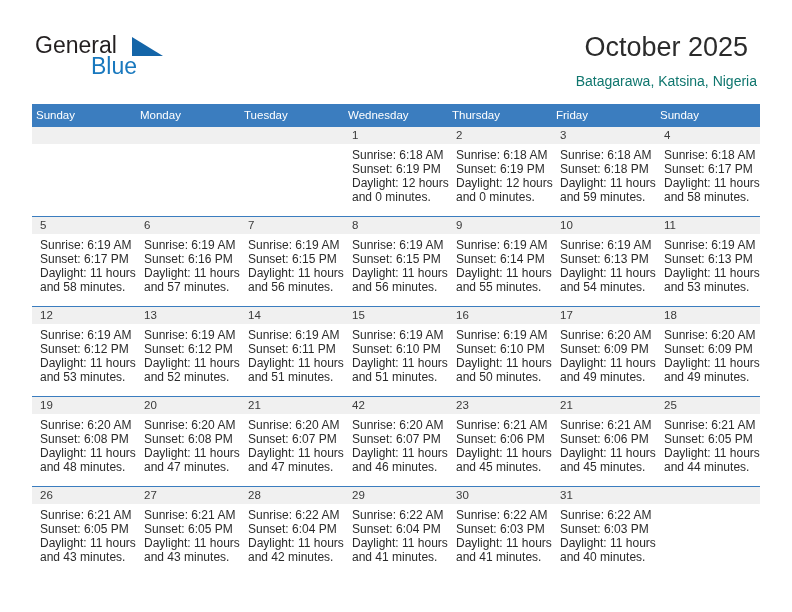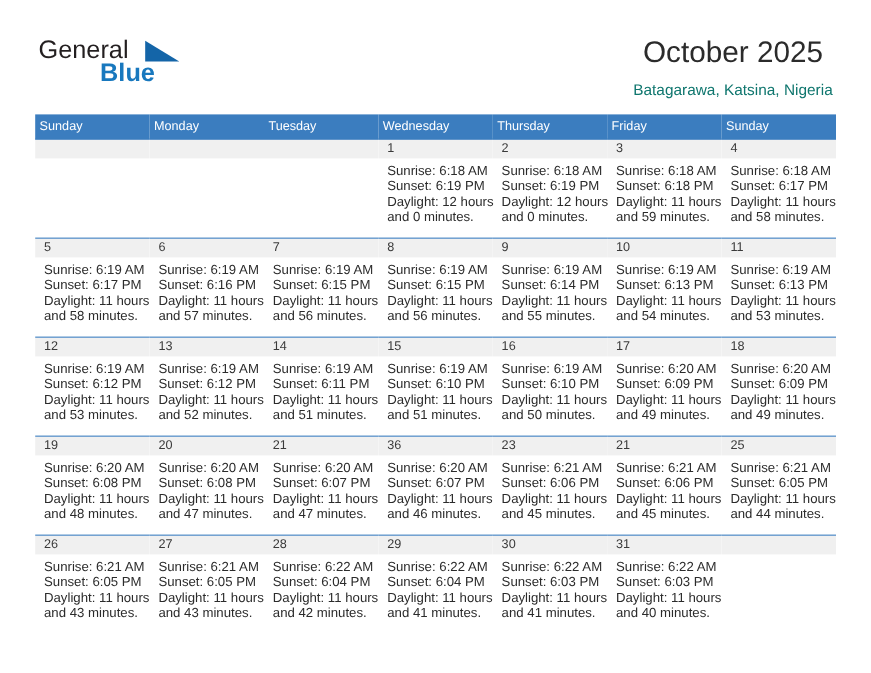--- a/index.html
+++ b/index.html
@@ -37,21 +37,20 @@
     color: #231f20;
     letter-spacing: 0px;
     line-height: 26px;
   }
   .logo-line2 {
     position: absolute;
     left: 56px; top: 21px;
     font-size: 23px;
     color: #1878be;
     line-height: 26px;
-    font-weight: bold;
   }
   .logo-triangle {
     position: absolute;
     left: 97px;
     top: 5px;
     width: 0; height: 0;
     border-left: 31px solid #1465a8;
     border-top: 19px solid transparent;
   }
 
@@ -357,21 +356,21 @@
           <td class="">
             <span class="daynum">21</span>
             <div class="cellbody">
               <div>Sunrise: 6:20 AM</div>
               <div>Sunset: 6:07 PM</div>
               <div>Daylight: 11 hours</div>
               <div>and 47 minutes.</div>
             </div>
           </td>
           <td class="">
-            <span class="daynum">36</span>
+            <span class="daynum">42</span>
             <div class="cellbody">
               <div>Sunrise: 6:20 AM</div>
               <div>Sunset: 6:07 PM</div>
               <div>Daylight: 11 hours</div>
               <div>and 46 minutes.</div>
             </div>
           </td>
           <td class="">
             <span class="daynum">23</span>
             <div class="cellbody">

